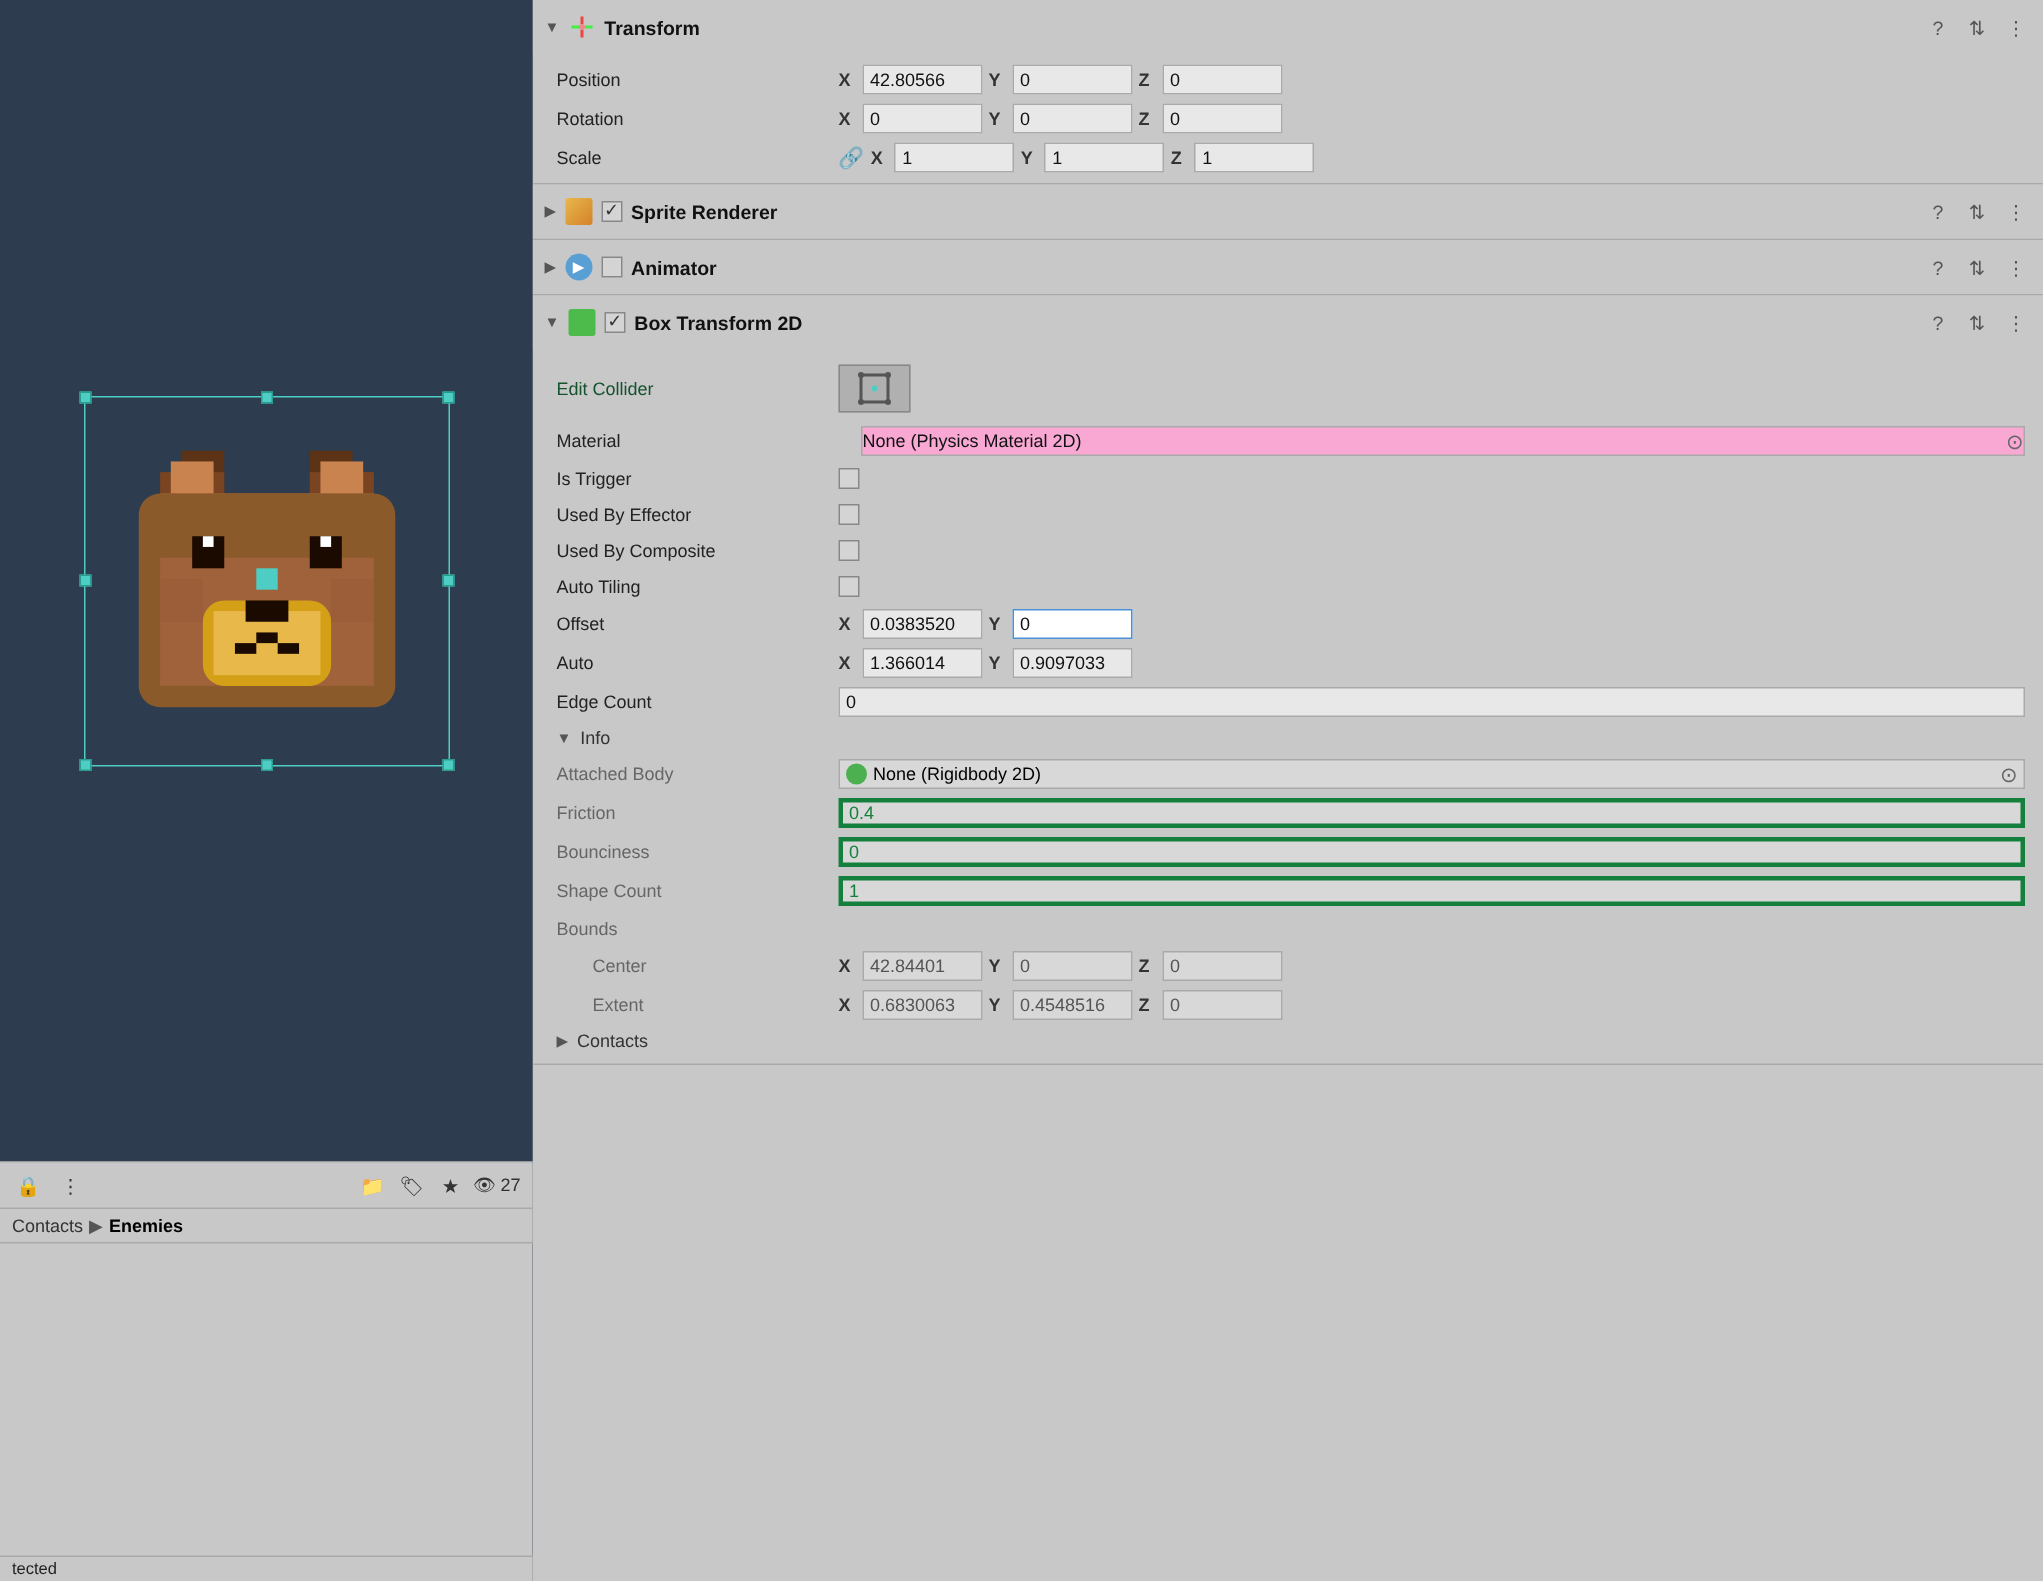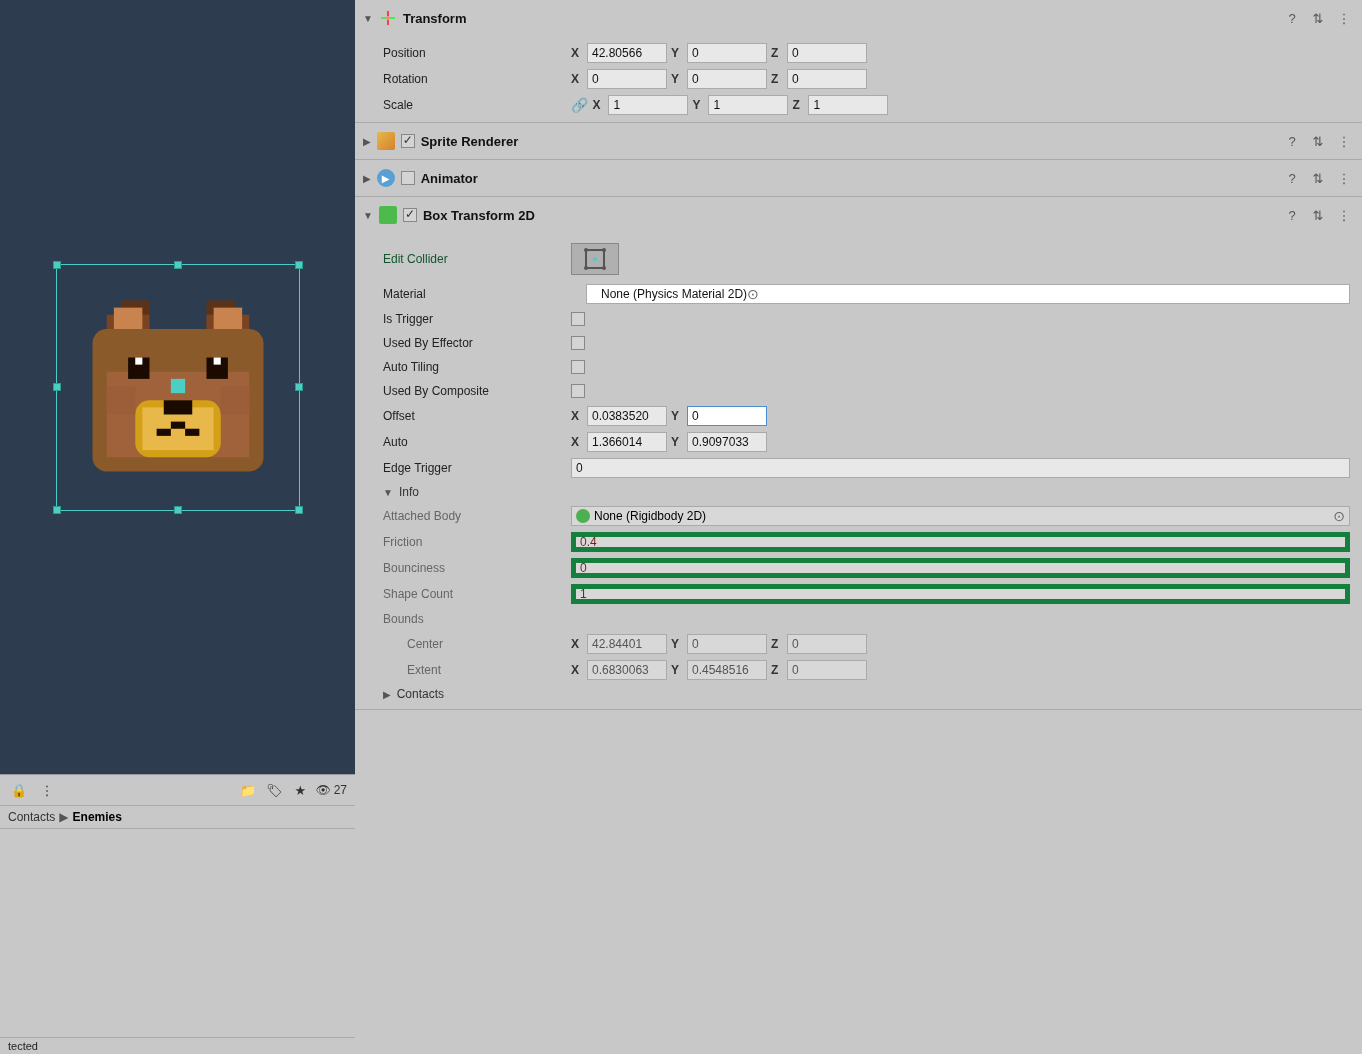--- a/index.html
+++ b/index.html
@@ -215,21 +215,20 @@
       align-items: center;
       justify-content: center;
       color: #555;
       font-size: 13px;
       cursor: pointer;
     }
 
     
     .property-area {
       padding: 4px 0;
-      margin-left: 12px;
     }
 
     .prop-row {
       display: flex;
       align-items: center;
       padding: 3px 12px 3px 16px;
       min-height: 24px;
       gap: 8px;
     }
 
@@ -292,24 +291,24 @@
       border: 1px solid #aaa;
       padding: 2px 4px;
       font-size: 12px;
       color: #555;
       width: 80px;
       height: 20px;
     }
 
     .num-input-wide-readonly {
       background: #d8d8d8;
-      border: 5px solid #15803d;
+      border: 3px solid #15803d;
       padding: 2px 4px;
       font-size: 12px;
-      color: #7f1d1d;
+      color: #15803d;
       flex: 1;
       height: 20px;
     }
 
     
     .material-row {
       display: flex;
       align-items: center;
       padding: 3px 12px 3px 16px;
       gap: 23px;
@@ -319,24 +318,25 @@
       color: #222;
       font-size: 12px;
       width: 180px;
       flex-shrink: 0;
     }
 
     .material-field {
       flex: 1;
       display: flex;
       align-items: center;
-      background: #ffffff;
+      background: #f9a8d4;
       border: 1px solid #aaa;
       height: 20px;
-      padding: 0 14px;
+      padding: 0 0;
+      justify-content: space-between;
     }
 
     .material-text {
       font-size: 12px;
       color: #111;
     }
 
     .material-dot {
       color: #666;
       font-size: 14px;
@@ -702,28 +702,28 @@
       </div>
 
       <div class="prop-row">
         <span class="prop-label">Used By Effector</span>
         <div class="prop-values">
           <input type="checkbox" style="">
         </div>
       </div>
 
       <div class="prop-row">
+        <span class="prop-label">Used By Composite</span>
+        <div class="prop-values">
+          <input type="checkbox" style="">
+        </div>
+      </div>
+
+      <div class="prop-row">
         <span class="prop-label">Auto Tiling</span>
-        <div class="prop-values">
-          <input type="checkbox" style="">
-        </div>
-      </div>
-
-      <div class="prop-row">
-        <span class="prop-label">Used By Composite</span>
         <div class="prop-values">
           <input type="checkbox" style="">
         </div>
       </div>
 
       <div class="prop-row">
         <span class="prop-label">Offset</span>
         <div class="prop-values">
           <span class="axis-label">X</span>
           <input class="num-input" type="text" value="0.0383520" style="">
@@ -736,21 +736,21 @@
         <span class="prop-label">Auto</span>
         <div class="prop-values">
           <span class="axis-label">X</span>
           <input class="num-input" type="text" value="1.366014" style="">
           <span class="axis-label">Y</span>
           <input class="num-input" type="text" value="0.9097033" style="">
         </div>
       </div>
 
       <div class="prop-row">
-        <span class="prop-label">Edge Trigger</span>
+        <span class="prop-label">Edge Count</span>
         <div class="prop-values">
           <input class="num-input-wide" type="text" value="0" style="">
         </div>
       </div>
 
       <div class="info-header">
         <span class="toggle-arrow down"></span>
         <span class="info-title">Info</span>
       </div>
 

